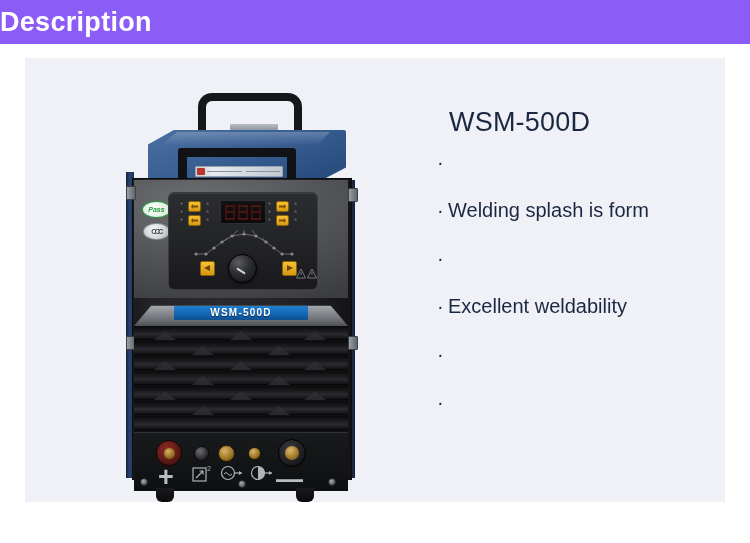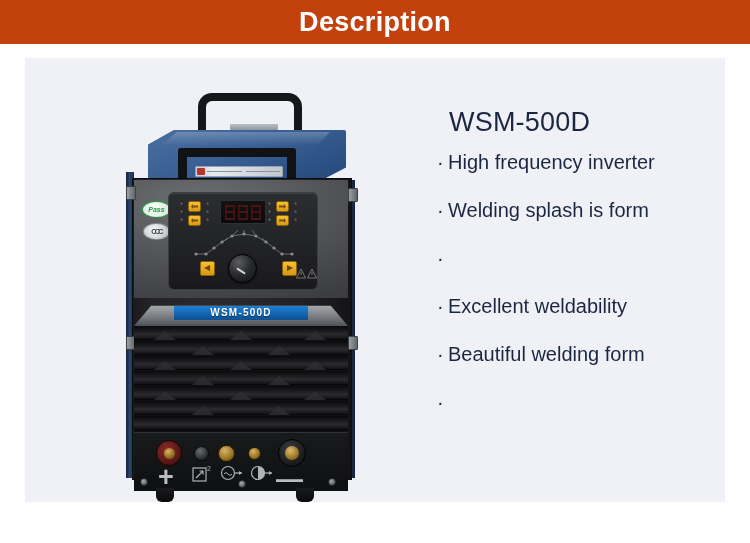--- a/index.html
+++ b/index.html
@@ -7,22 +7,22 @@
     width:750px;height:543px;
     background:#ffffff;
     font-family:"Liberation Sans", sans-serif;
     overflow:hidden;
   }
   .page{position:relative;width:750px;height:543px;}
 
   
   .header{
     position:absolute;left:0;top:0;width:750px;height:44px;
-    background:#c2410c;
-    display:flex;align-items:center;justify-content:center;
+    background:#8b5cf6;
+    display:flex;align-items:center;
   }
   .header-title{
     color:#ffffff;font-size:27px;font-weight:bold;letter-spacing:.3px;
     line-height:1;
   }
 
   
   .panel{
     position:absolute;left:25px;top:58px;width:700px;height:444px;
     background:#f0f1f6;
@@ -509,36 +509,34 @@
 
       <div class="foot l"></div>
       <div class="foot r"></div>
     </div>
 
     <div class="specs">
       <div class="product-title">WSM-500D</div>
       <ul class="feature-list">
         <li class="feature-item">
           <span class="bullet-dot">·</span>
-          <span class="feature-text">High frequency inverter</span>
         </li>
         <li class="feature-item">
           <span class="bullet-dot">·</span>
           <span class="feature-text">Welding splash is form</span>
         </li>
         <li class="feature-item">
           <span class="bullet-dot">·</span>
         </li>
         <li class="feature-item">
           <span class="bullet-dot">·</span>
           <span class="feature-text">Excellent weldability</span>
         </li>
         <li class="feature-item">
           <span class="bullet-dot">·</span>
-          <span class="feature-text">Beautiful welding form</span>
         </li>
         <li class="feature-item">
           <span class="bullet-dot">·</span>
         </li>
       </ul>
     </div>
 
   </div>
 </div>
 

